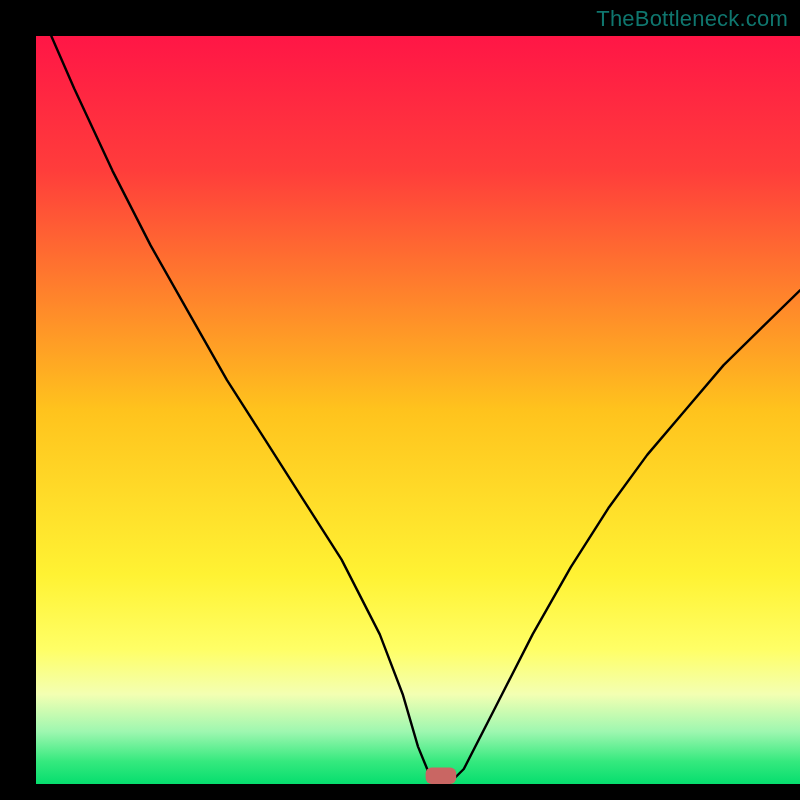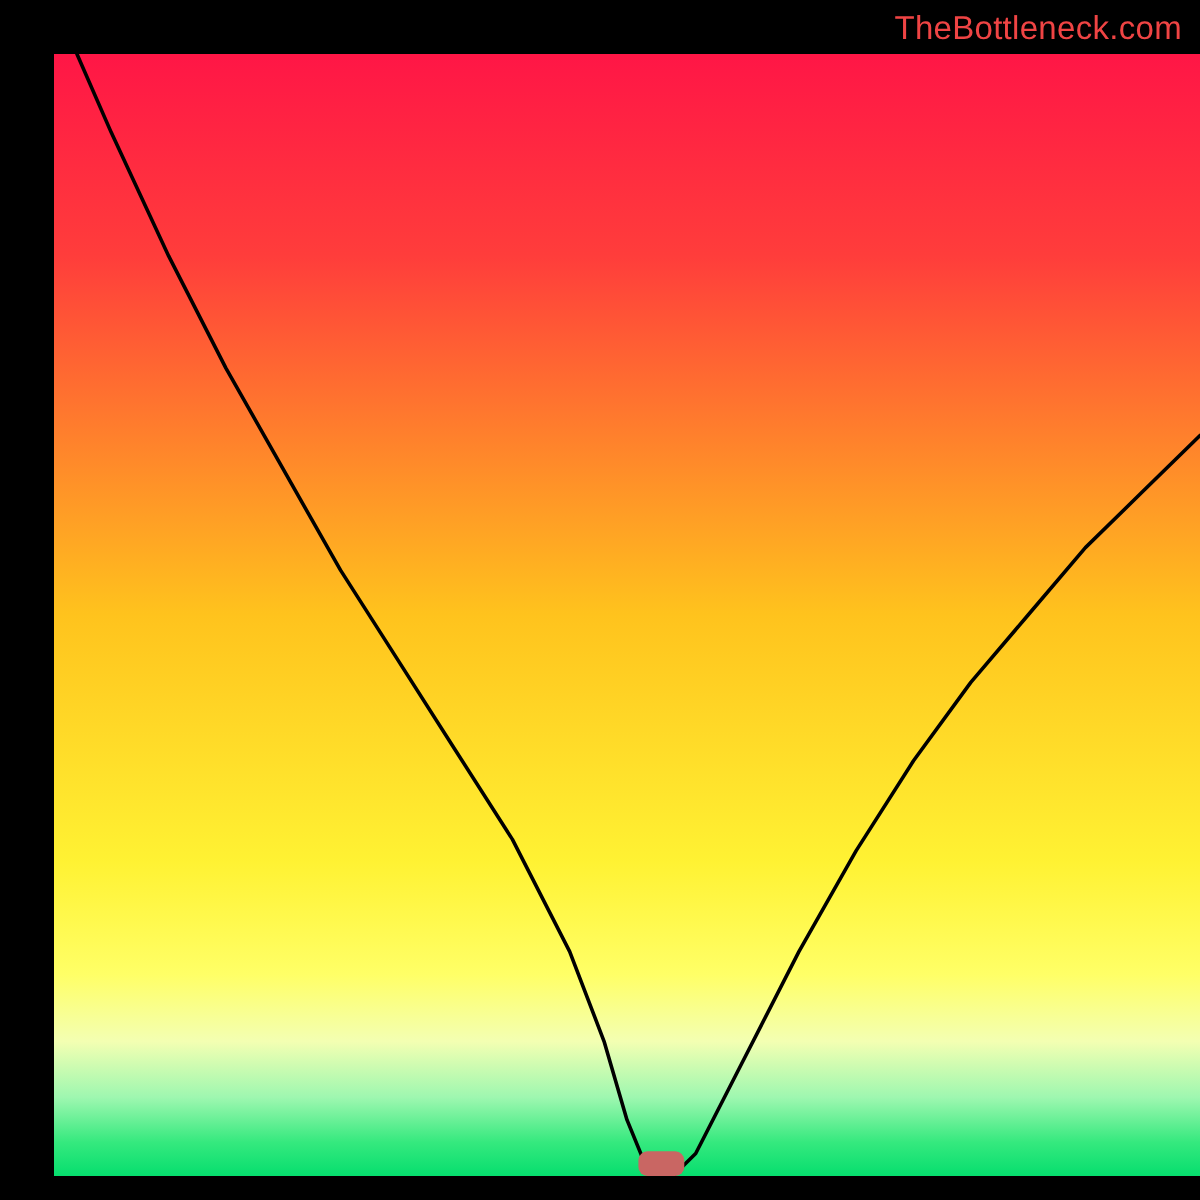--- a/index.html
+++ b/index.html
@@ -14,21 +14,21 @@
   .frame {
     position: relative;
     width: 800px;
     height: 800px;
     background: #000;
   }
   .watermark {
     position: absolute;
     top: 6px;
     right: 12px;
-    color: #ef4444;
+    color: #0f766e;
     font-size: 22px;
     font-weight: 500;
     letter-spacing: 0.2px;
     z-index: 20;
   }
   svg {
     display: block;
   }
 </style>
 </head>

